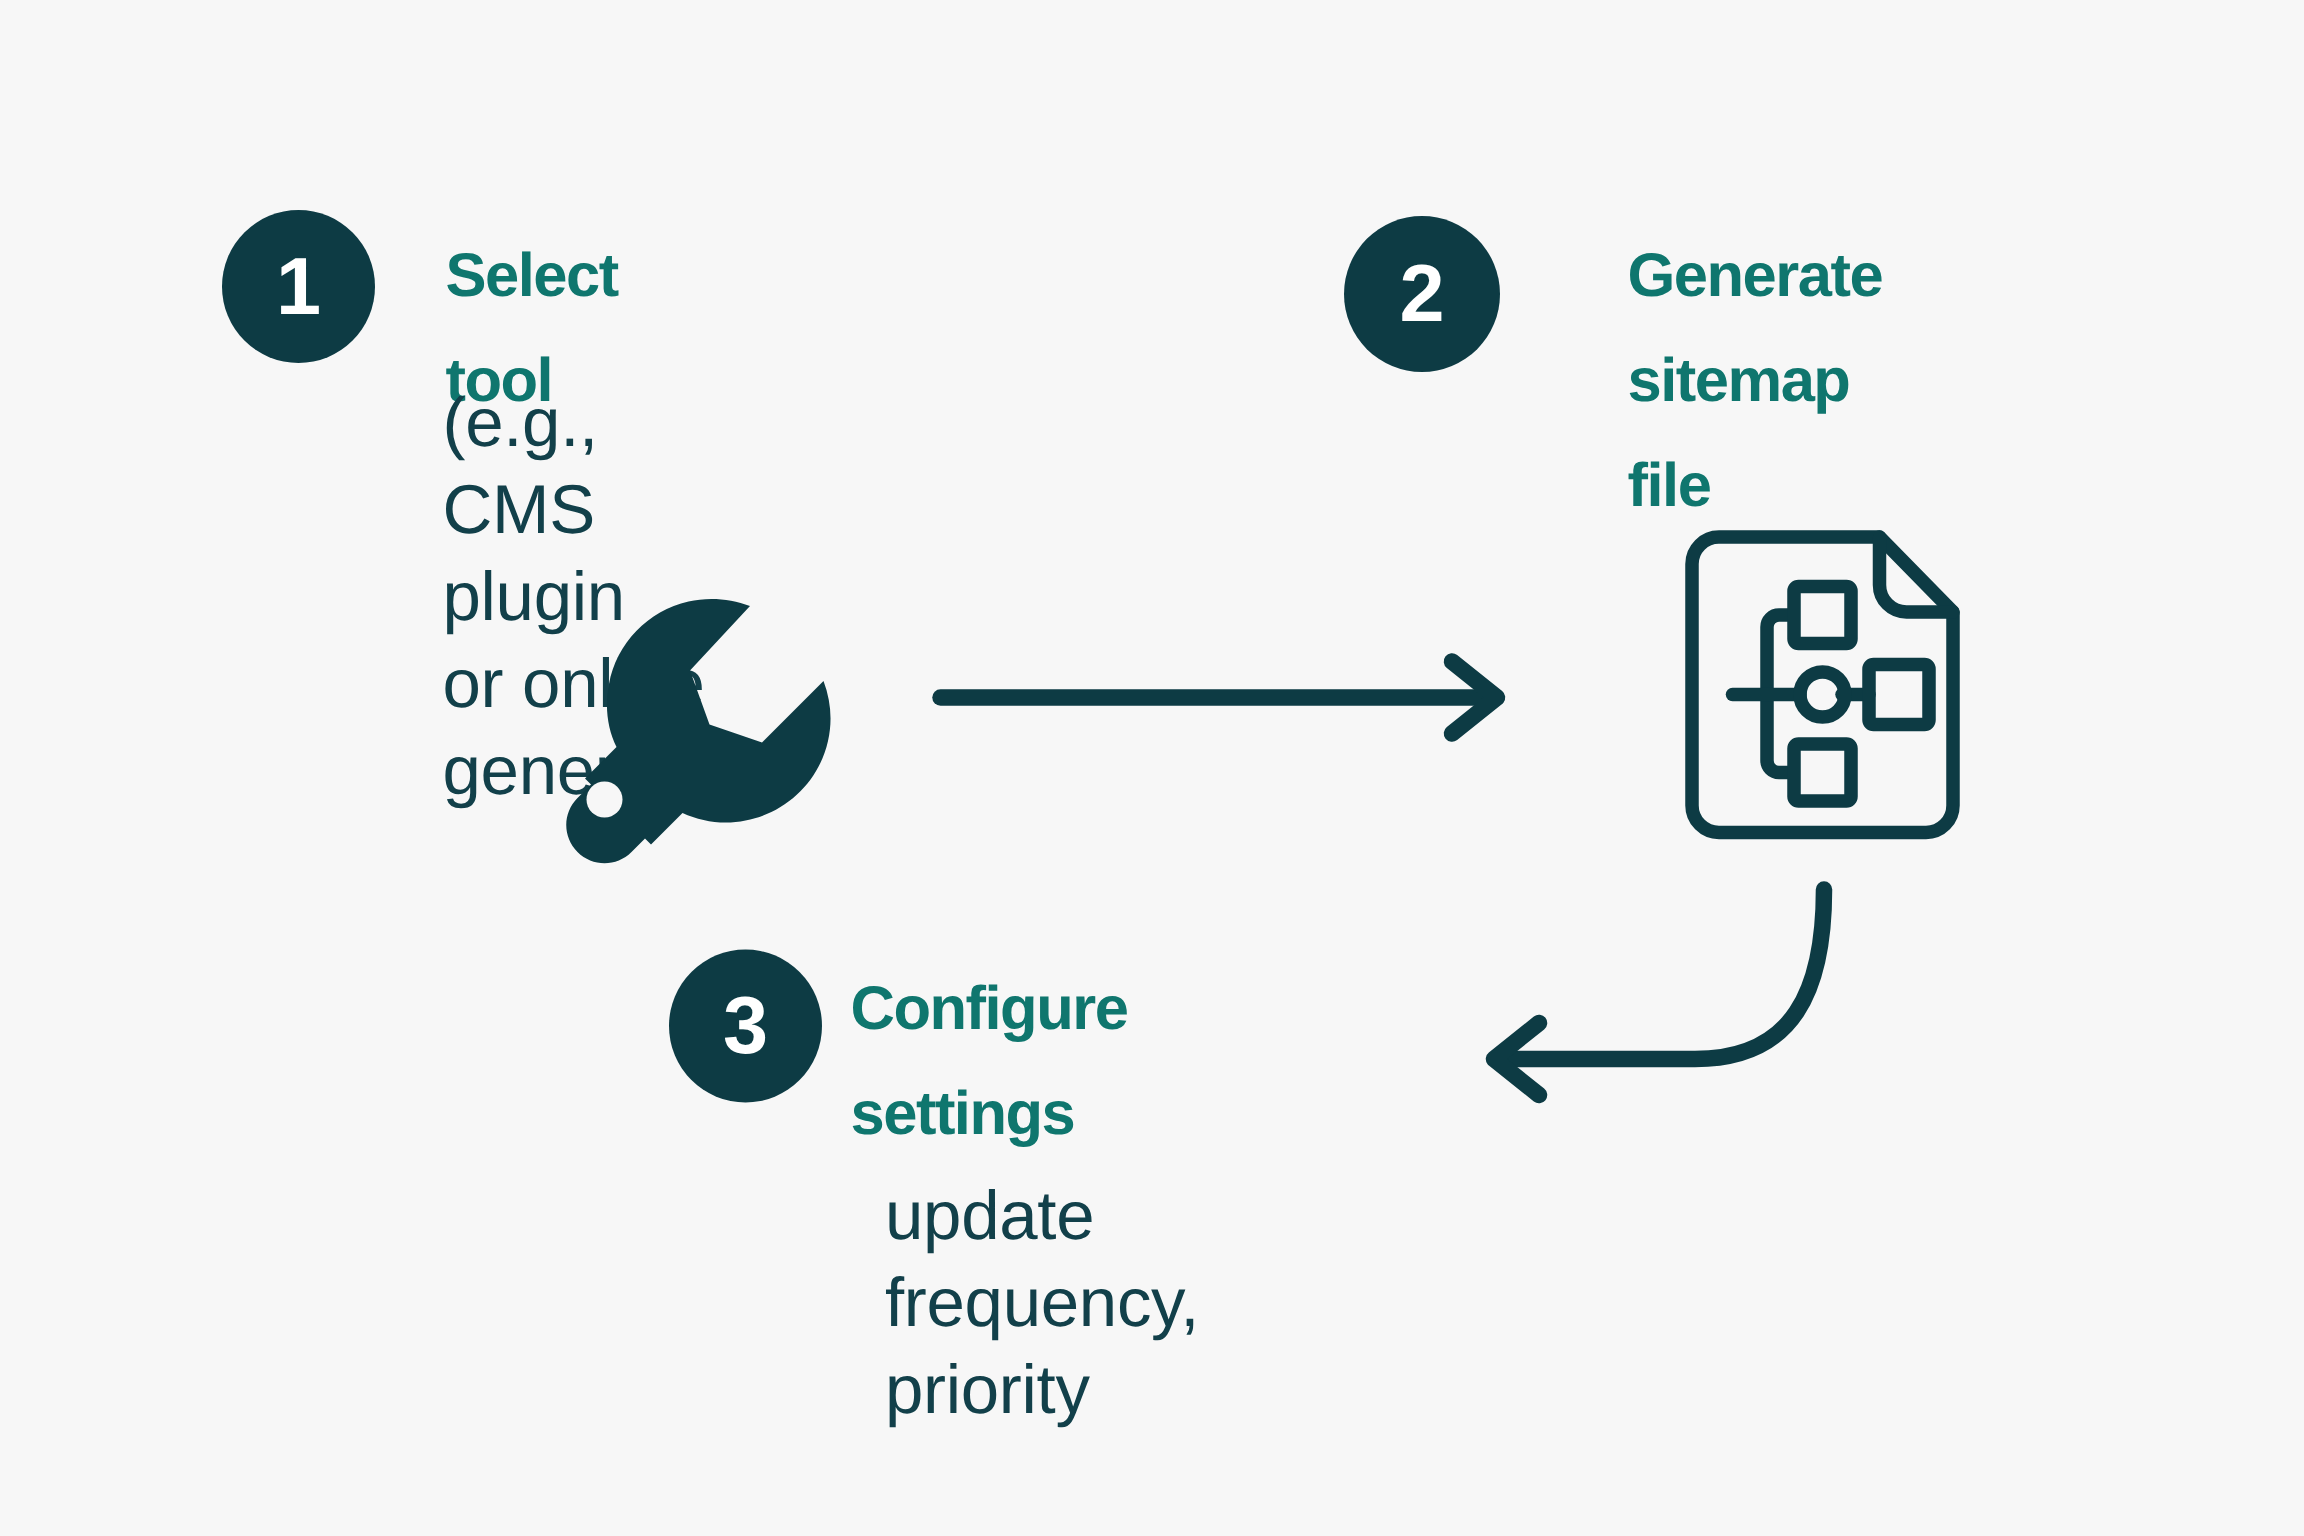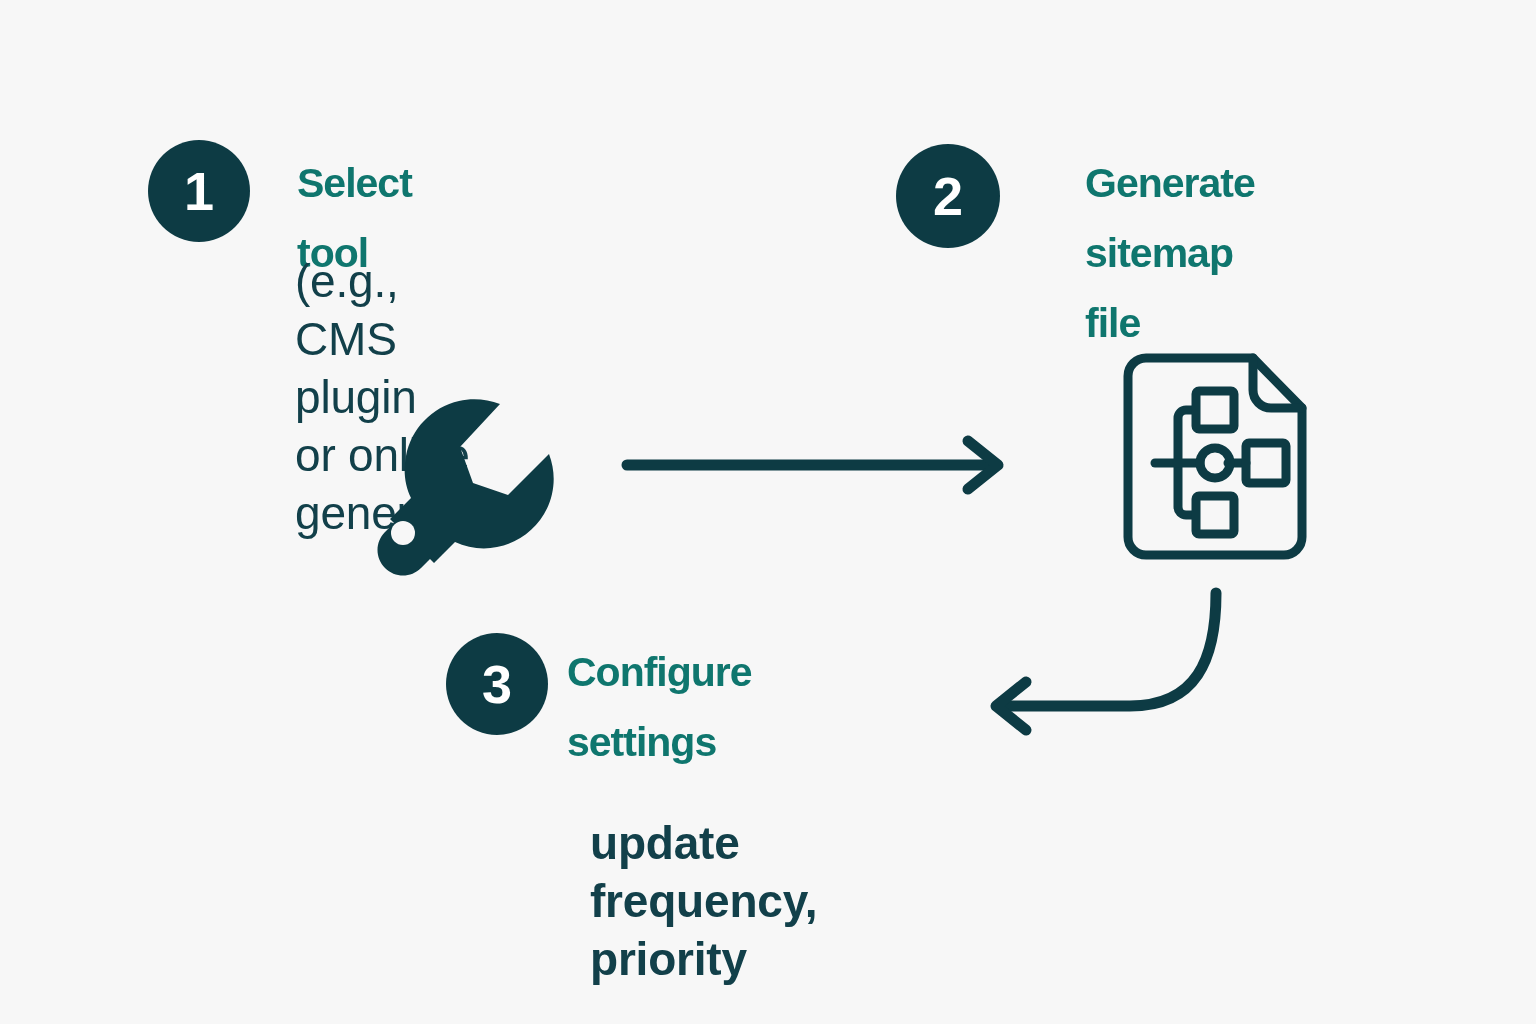--- a/index.html
+++ b/index.html
@@ -89,21 +89,21 @@
   <div class="step">
     <div class="badge badge-2" style="left:896px; top:144px;">2</div>
     <div class="heading" style="left:1043px; top:148px;margin-left:42px;">Generate
 sitemap file</div>
   </div>
 
   <div class="step">
     <div class="badge badge-3" style="left:446px; top:633px;">3</div>
     <div class="heading" style="left:567px; top:637px;">Configure
 settings</div>
-    <div class="subtext" style="left:590px; top:814px;font-weight:bold;">update frequency,
+    <div class="subtext" style="left:590px; top:781px;">update frequency,
 priority</div>
   </div>
 
   <svg class="icon-layer" viewBox="0 0 1536 1024" width="1536" height="1024">
 
     <g>
       <path d="M 500 404
                C 487 399 472 398 459 401
                C 432 407 411 429 406 456
                C 403 471 405 486 411 498

